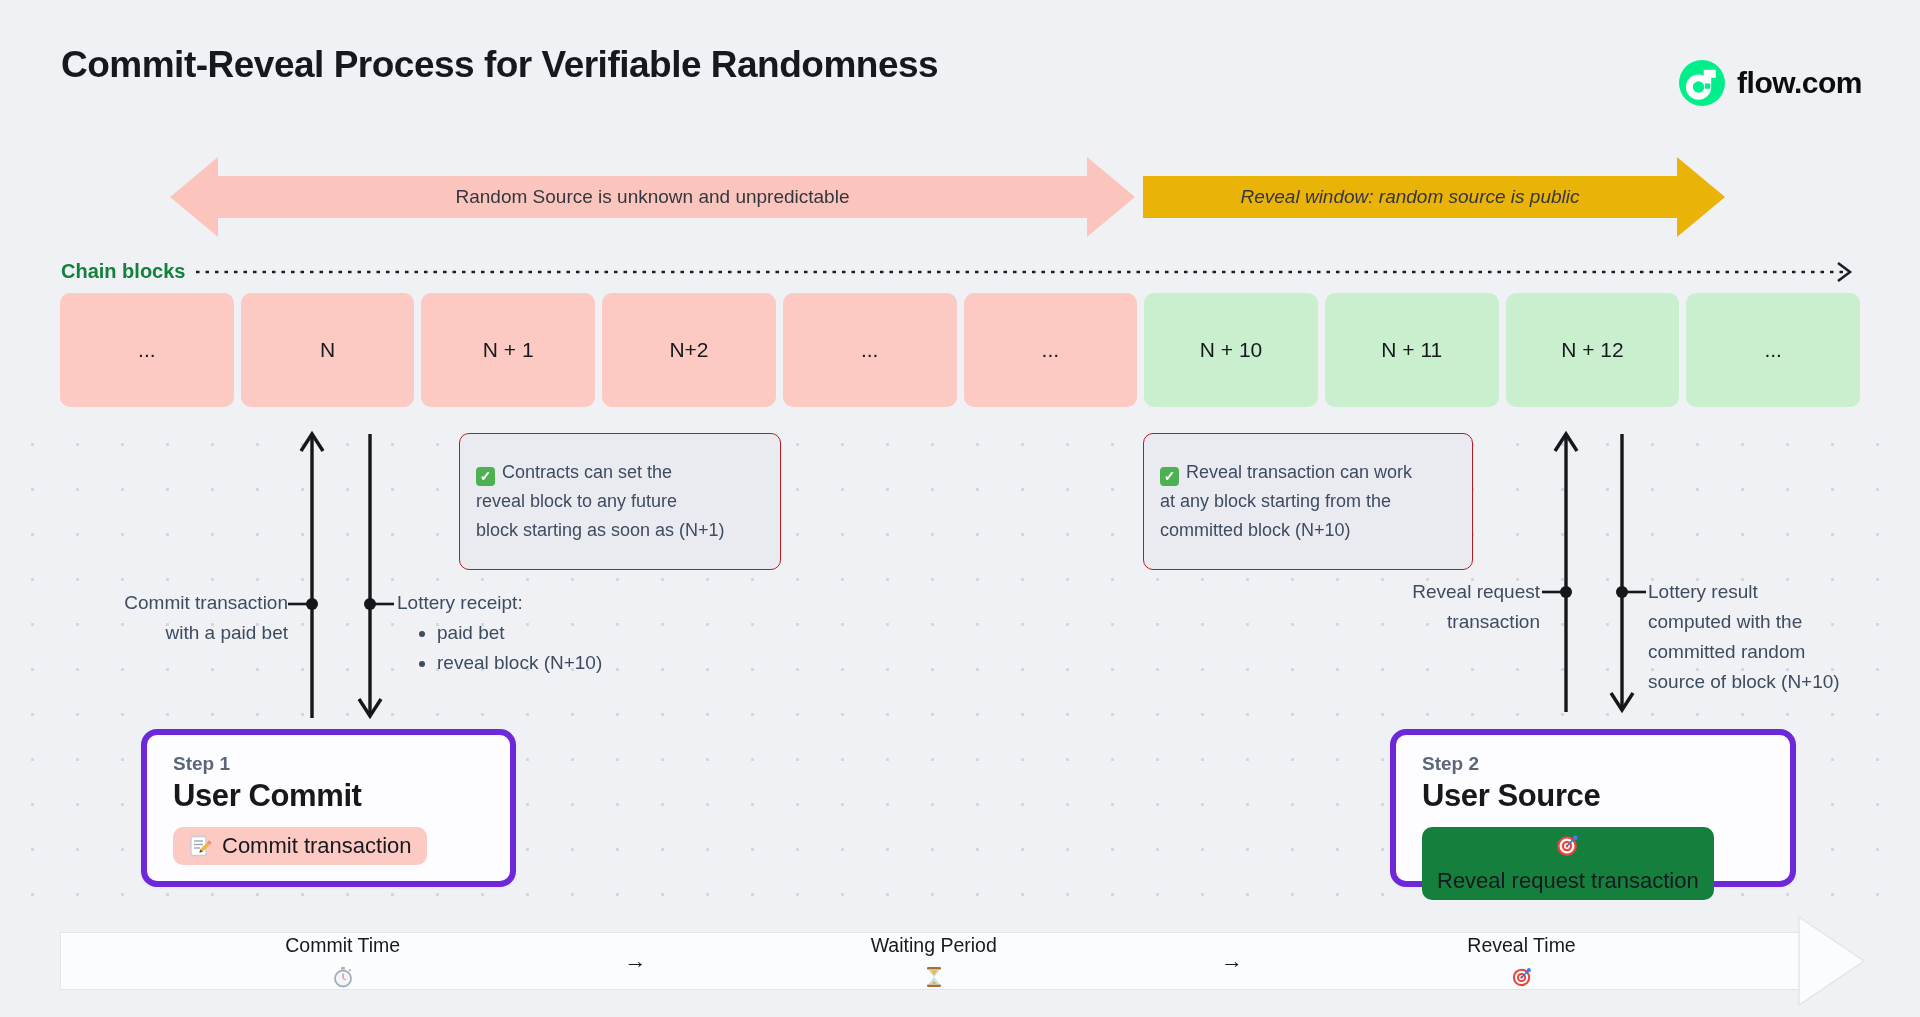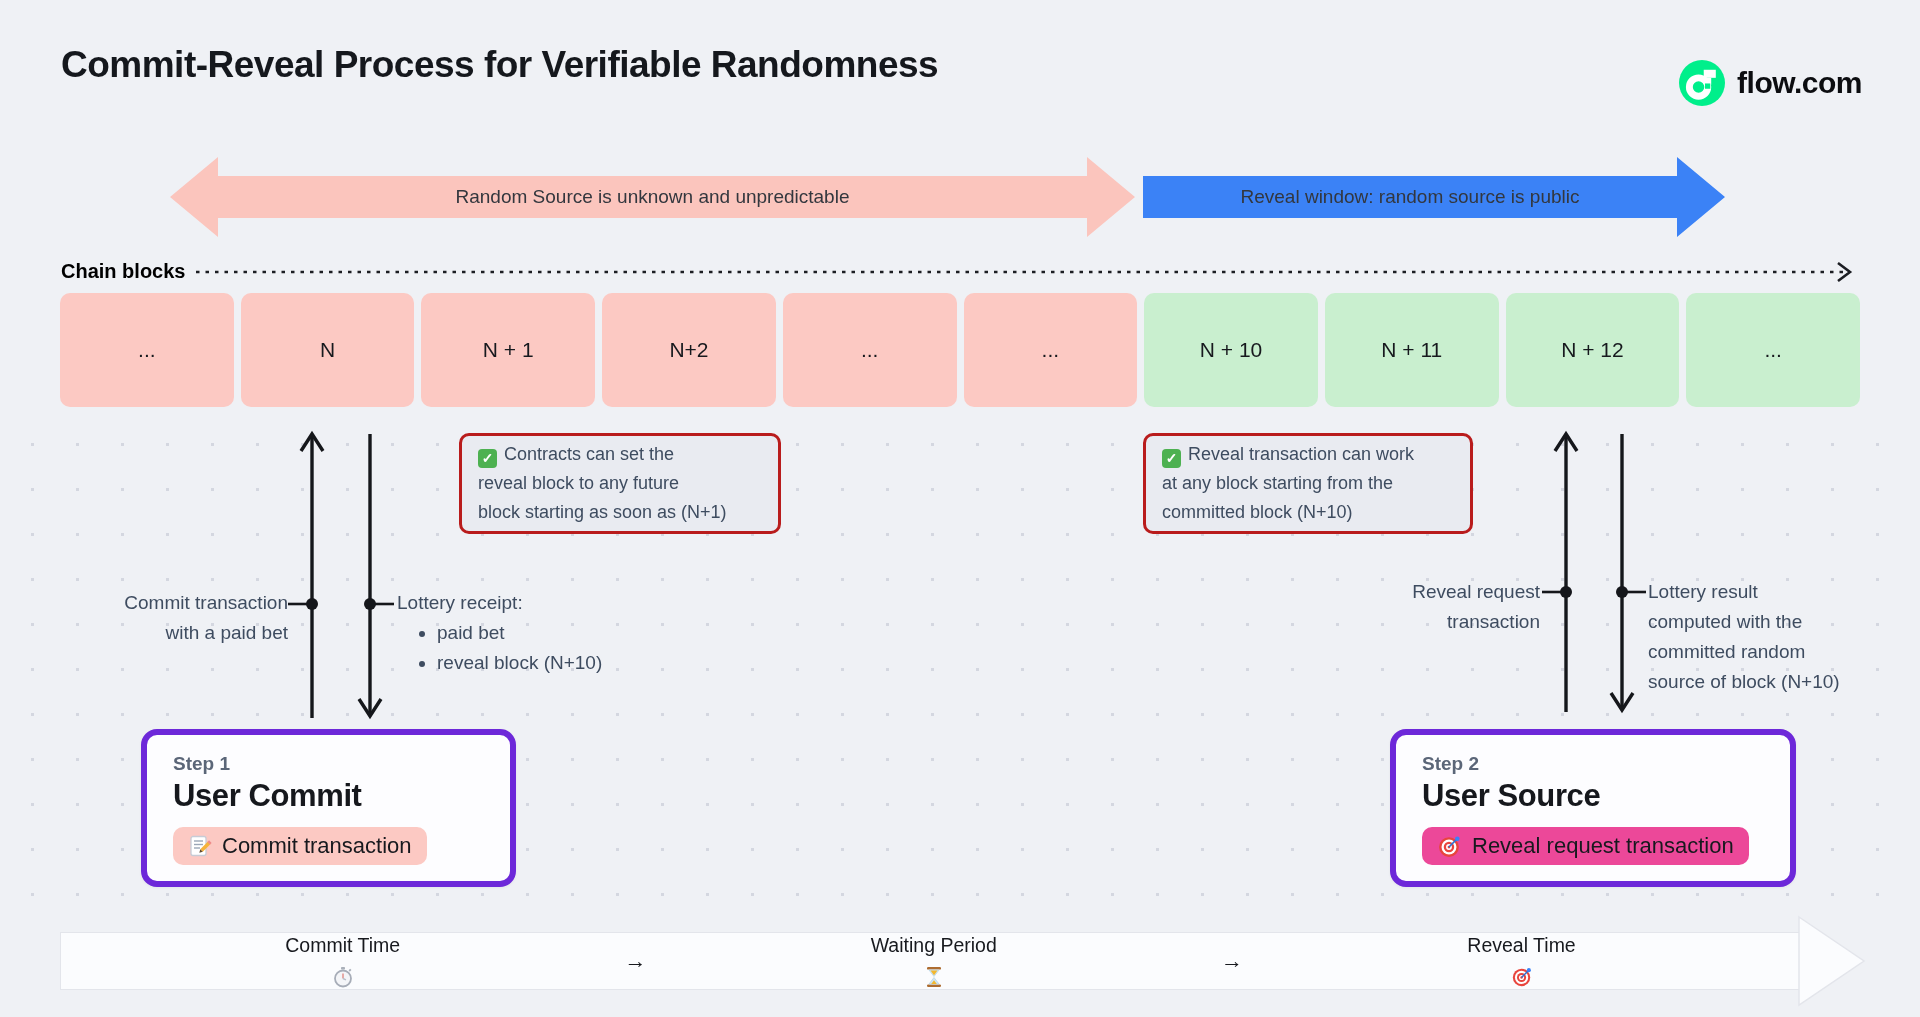--- a/index.html
+++ b/index.html
@@ -14,33 +14,33 @@
 
   
   .title { position:absolute; left:61px; top:44px; font-size:37px; font-weight:bold; letter-spacing:-0.5px; color:#15181d; }
   .brand { position:absolute; top:60px; right:58px; display:flex; align-items:center; gap:12px; text-decoration:none; color:#0c0d10; }
   .brand-name { font-size:30px; font-weight:bold; letter-spacing:-0.5px; }
 
   
   .phase { position:absolute; top:157px; height:80px; display:flex; align-items:center; justify-content:center; font-size:19px; color:#33373e; z-index:1; }
   .phase-commit { left:170px; width:965px; background:#fbc5bd;
     clip-path:polygon(0 40px,48px 0,48px 19px,917px 19px,917px 0,965px 40px,917px 80px,917px 61px,48px 61px,48px 80px); }
-  .phase-reveal { left:1143px; width:582px; background:#3b82f6; padding-right:48px;
-    clip-path:polygon(0 19px,534px 19px,534px 0,582px 40px,534px 80px,534px 61px,0 61px); }
-
-  
-  .chain-label { position:absolute; left:61px; top:260px; font-size:20px; font-weight:bold; color:#000000; z-index:1; }
+  .phase-reveal { left:1143px; width:582px; background:#eab308; padding-right:48px;
+    clip-path:polygon(0 19px,534px 19px,534px 0,582px 40px,534px 80px,534px 61px,0 61px);font-style:italic; }
+
+  
+  .chain-label { position:absolute; left:61px; top:260px; font-size:20px; font-weight:bold; color:#15803d; z-index:1; }
   .blocks { position:absolute; left:60px; top:293px; width:1800px; height:114px; display:flex; gap:7px; z-index:1; }
   .block { flex:1; border-radius:10px; display:flex; align-items:center; justify-content:center; font-size:21px; color:#17191e; }
   .block.commit { background:#fcc9c3; }
   .block.reveal { background:#c9efcf; }
 
   
-  .note { position:absolute; top:433px; background:#e9ebf1; border:3px solid #b91c1c; border-radius:10px;
-    padding:4px 16px; font-size:18px; line-height:29px; color:#3e4c60; z-index:1; }
+  .note { position:absolute; top:433px; background:#e9ebf1; border:1px solid #b91c1c; border-radius:10px;
+    padding:24px 16px; font-size:18px; line-height:29px; color:#3e4c60; z-index:1; }
   .note-1 { left:459px; width:322px; }
   .note-2 { left:1143px; width:330px; }
   .check { display:inline-flex; align-items:center; justify-content:center; width:19px; height:19px;
     background:#4db151; border-radius:4px; color:#fff; font-size:14px; font-weight:bold; margin-right:7px; vertical-align:-3px; }
 
   
   .lbl { position:absolute; font-size:19px; line-height:30px; color:#3e4c60; z-index:1; }
   .lbl-commit-up   { left:80px;  width:208px; top:588px; text-align:right; }
   .lbl-commit-down { left:397px; top:588px; }
   .lbl-reveal-up   { left:1330px; width:210px; top:577px; text-align:right; }
@@ -49,21 +49,21 @@
 
   
   .card { position:absolute; top:729px; height:158px; background:#fdfdff; border:6px solid #6d28d9; border-radius:16px;
     padding:18px 26px; box-shadow:0 1px 3px rgba(16,24,40,.05); z-index:1; }
   .card-1 { left:141px; width:375px; }
   .card-2 { left:1390px; width:406px; }
   .step-label { font-size:19px; font-weight:bold; color:#5b6678; }
   .step-title { font-size:31px; font-weight:bold; letter-spacing:-0.4px; color:#16181d; margin-top:3px; }
   .pill { display:inline-flex; align-items:center; gap:10px; margin-top:13px; border-radius:10px; padding:6px 15px; font-size:22px; color:#17191e; white-space:nowrap; }
   .pill-commit { background:#fcc9c3; }
-  .pill-reveal { background:#ec4899; }
+  .pill-reveal { background:#15803d;flex-direction:column; }
 
   
   .timebar { position:absolute; left:60px; top:932px; width:1740px; height:58px; background:#fbfcfe;
     border:1px solid #e3e5eb; border-right:none; display:flex; align-items:center; justify-content:space-evenly;
     font-size:19.5px; color:#17191e; z-index:1; }
   .timebar .item { display:inline-flex; align-items:center; gap:9px;flex-direction:column; }
   .timebar .flow-arrow { font-size:22px; }
 
   
   .overlay { position:absolute; left:0; top:0; z-index:2; pointer-events:none; }

